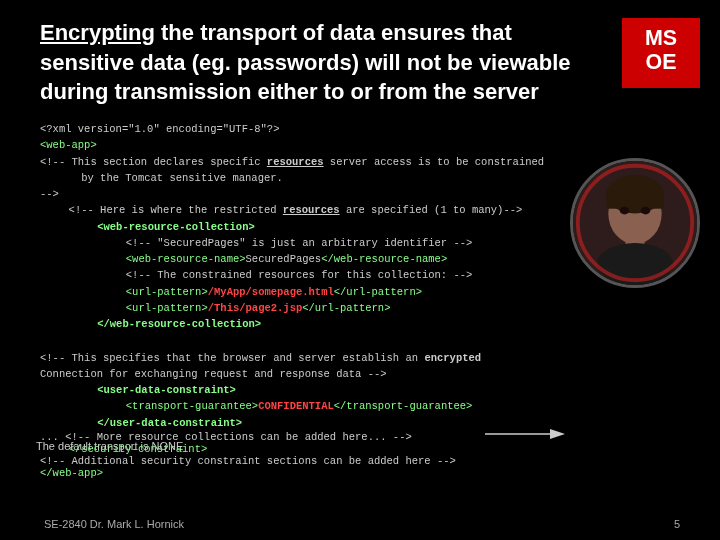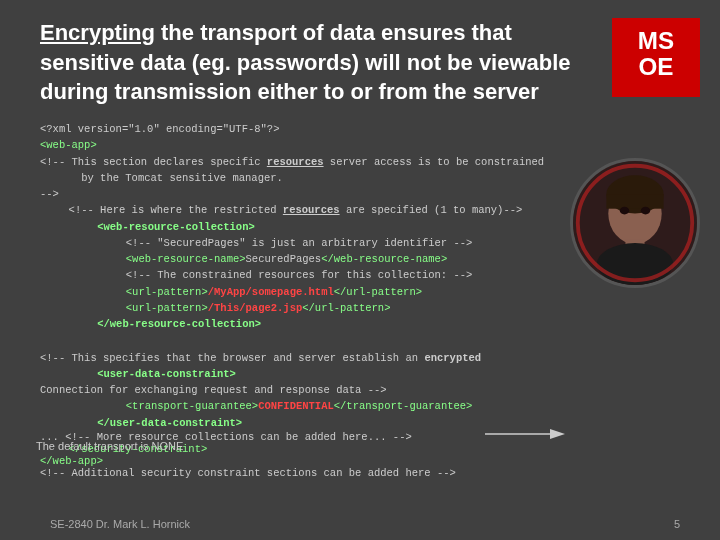--- a/index.html
+++ b/index.html
@@ -9,21 +9,21 @@
       background: #1a1a1a;
       font-family: 'Courier New', Courier, monospace;
       color: #d0d0d0;
       overflow: hidden;
       position: relative;
     }
 
     #slide {
       width: 720px;
       height: 540px;
-      background: #404040;
+      background: #000000;
       position: relative;
     }
 
     
     #header {
       display: flex;
       align-items: flex-start;
       padding: 18px 20px 10px 40px;
       position: relative;
     }
@@ -36,21 +36,21 @@
       color: #ffffff;
       line-height: 1.35;
       text-decoration: none;
     }
 
     #title-text .underline {
       text-decoration: underline;
     }
 
     #msoe-logo {
-      width: 88px;
+      width: 78px;
       height: 72px;
       margin-left: 10px;
       flex-shrink: 0;
       position: relative;
     }
 
     
     #content {
       padding: 4px 40px 0 40px;
       font-size: 11px;
@@ -108,21 +108,21 @@
       right: 148px;
       bottom: 88px;
       width: 60px;
       height: 30px;
     }
 
     
     #footer {
       position: absolute;
       bottom: 10px;
-      left: 10px;
+      left: 4px;
       right: 0;
       display: flex;
       justify-content: space-between;
       padding: 0 40px;
       font-family: Arial, Helvetica, sans-serif;
       font-size: 11px;
       color: #aaaaaa;
     }
   </style>
 </head>
@@ -157,41 +157,41 @@
     <span class="code-line indent3">      <span class="comment">&lt;!-- "SecuredPages" is just an arbitrary identifier --&gt;</span></span>
     <span class="code-line indent3">      <span class="tag">&lt;web-resource-name&gt;</span>SecuredPages<span class="tag">&lt;/web-resource-name&gt;</span></span>
     <span class="code-line indent3">      <span class="comment">&lt;!-- The constrained resources for this collection: --&gt;</span></span>
     <span class="code-line indent3">      <span class="tag">&lt;url-pattern&gt;</span><span class="highlight-red">/MyApp/somepage.html</span><span class="tag">&lt;/url-pattern&gt;</span></span>
     <span class="code-line indent3">      <span class="tag">&lt;url-pattern&gt;</span><span class="highlight-red">/This/page2.jsp</span><span class="tag">&lt;/url-pattern&gt;</span></span>
     <span class="code-line indent2">    <span class="tag">&lt;/web-resource-collection&gt;</span></span>
 
     <br>
 
     <span class="code-line"><span class="comment">&lt;!-- This specifies that the browser and server establish an </span><span class="bold">encrypted</span></span>
+    <span class="code-line comment">Connection for exchanging request and response data --&gt;</span>
     <span class="code-line indent2">    <span class="tag">&lt;user-data-constraint&gt;</span></span>
-    <span class="code-line comment">Connection for exchanging request and response data --&gt;</span>
     <span class="code-line indent3">      <span class="tag">&lt;transport-guarantee&gt;</span><span class="highlight-red">CONFIDENTIAL</span><span class="tag">&lt;/transport-guarantee&gt;</span></span>
     <span class="code-line indent2">    <span class="tag">&lt;/user-data-constraint&gt;</span></span>
 
   </div>
 
   <svg id="callout-arrow" style="position:absolute; right:155px; bottom:93px; width:80px; height:25px;" viewBox="0 0 80 25" xmlns="http://www.w3.org/2000/svg">
     <line x1="0" y1="12" x2="65" y2="12" stroke="#cccccc" stroke-width="1.5"></line>
     <polygon points="65,7 80,12 65,17" fill="#cccccc"></polygon>
   </svg>
 
   <div id="callout" style="position:absolute; left:36px; bottom:88px; font-family:Arial,sans-serif; font-size:11px; color:#cccccc;">
     <span>The default transport is NONE</span>
   </div>
 
   <div style="padding: 0px 40px 0 40px;">
     <span class="code-line comment">... &lt;!-- More resource collections can be added here... --&gt;</span>
     <span class="code-line indent1">  <span class="tag">&lt;/security-constraint&gt;</span></span>
+    <span class="code-line comment">&lt;!-- Additional security constraint sections can be added here --&gt;</span>
     <span class="code-line tag">&lt;/web-app&gt;</span>
-    <span class="code-line comment">&lt;!-- Additional security constraint sections can be added here --&gt;</span>
   </div>
 
   <div id="image-area">
     <svg viewBox="0 0 130 130" xmlns="http://www.w3.org/2000/svg">
 
       <rect width="130" height="130" fill="#3a2a2a"></rect>
 
       <circle cx="65" cy="65" r="65" fill="#2a1515" opacity="0.7"></circle>
 
       <ellipse cx="65" cy="55" rx="28" ry="32" fill="#8a6050"></ellipse>

